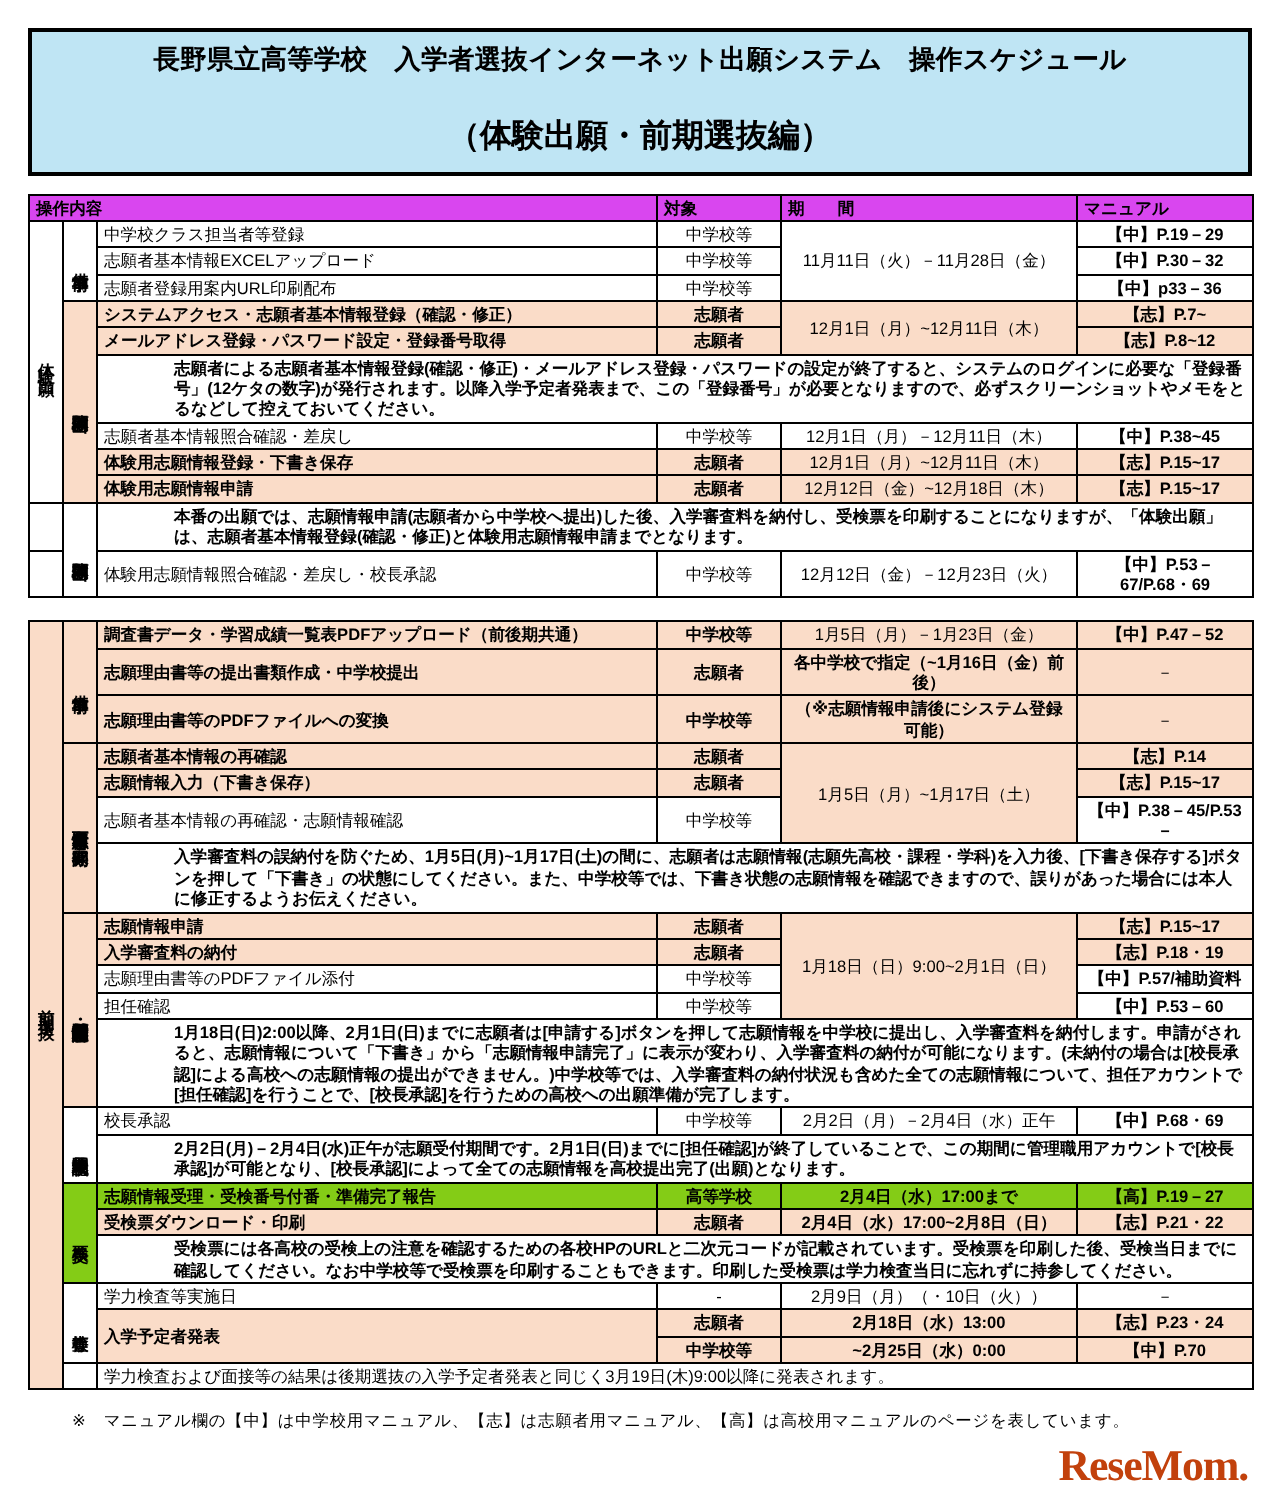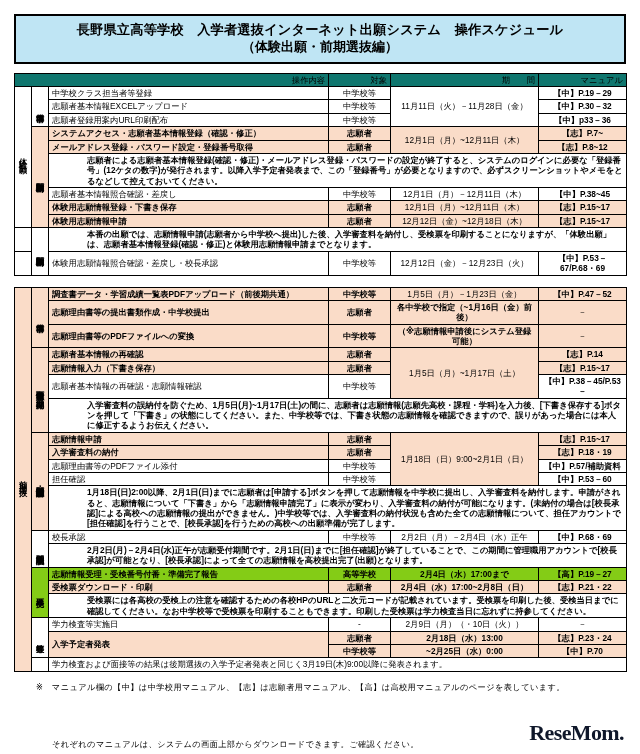--- a/index.html
+++ b/index.html
@@ -31,46 +31,47 @@
     padding: 6px 4px 7px 4px;
     margin-bottom: 9px;
   }
   .title-line1 {
     font-size: 13.2px;
     font-weight: bold;
     letter-spacing: 0.2px;
     line-height: 1.25;
   }
   .title-line2 {
-    font-size: 13px;
+    font-size: 16px;
     font-weight: bold;
     line-height: 1.25;
+    margin-top: 20px;
   }
 
   
   table.sched {
     border-collapse: collapse;
     width: 612px;
     table-layout: fixed;
     border: 1.6px solid #000;
   }
   table.sched td, table.sched th {
     border: 0.8px solid #000;
     padding: 1px 3px;
     font-size: 8.3px;
     vertical-align: middle;
     line-height: 1.25;
     overflow: hidden;
   }
   .hdr td {
-    text-align: right;
-    font-weight: normal;
+    text-align: left;
+    font-weight: bold;
     font-size: 9px;
     padding: 3px 2px;
-    background: #0f766e;
+    background: #d946ef;
   }
 
   
   col.c-outer  { width: 17px; }
   col.c-inner  { width: 17px; }
   col.c-task   { width: 280px; }
   col.c-target { width: 62px; }
   col.c-period { width: 148px; }
   col.c-manual { width: 88px; }
 
@@ -132,21 +133,21 @@
   }
   .footnote div.l2 { padding-left: 16px; margin-top: 43px; }
 
   
   .watermark {
     position: absolute;
     right: 16px;
     bottom: 8px;
     font-size: 22px;
     font-weight: bold;
-    color: #0f172a;
+    color: #c2410c;
     letter-spacing: -0.6px;
     font-family: "Liberation Serif", "DejaVu Serif", serif;
   }
 </style>
 </head>
 <body>
 
 <div class="page">
 
   <div class="title-banner">

